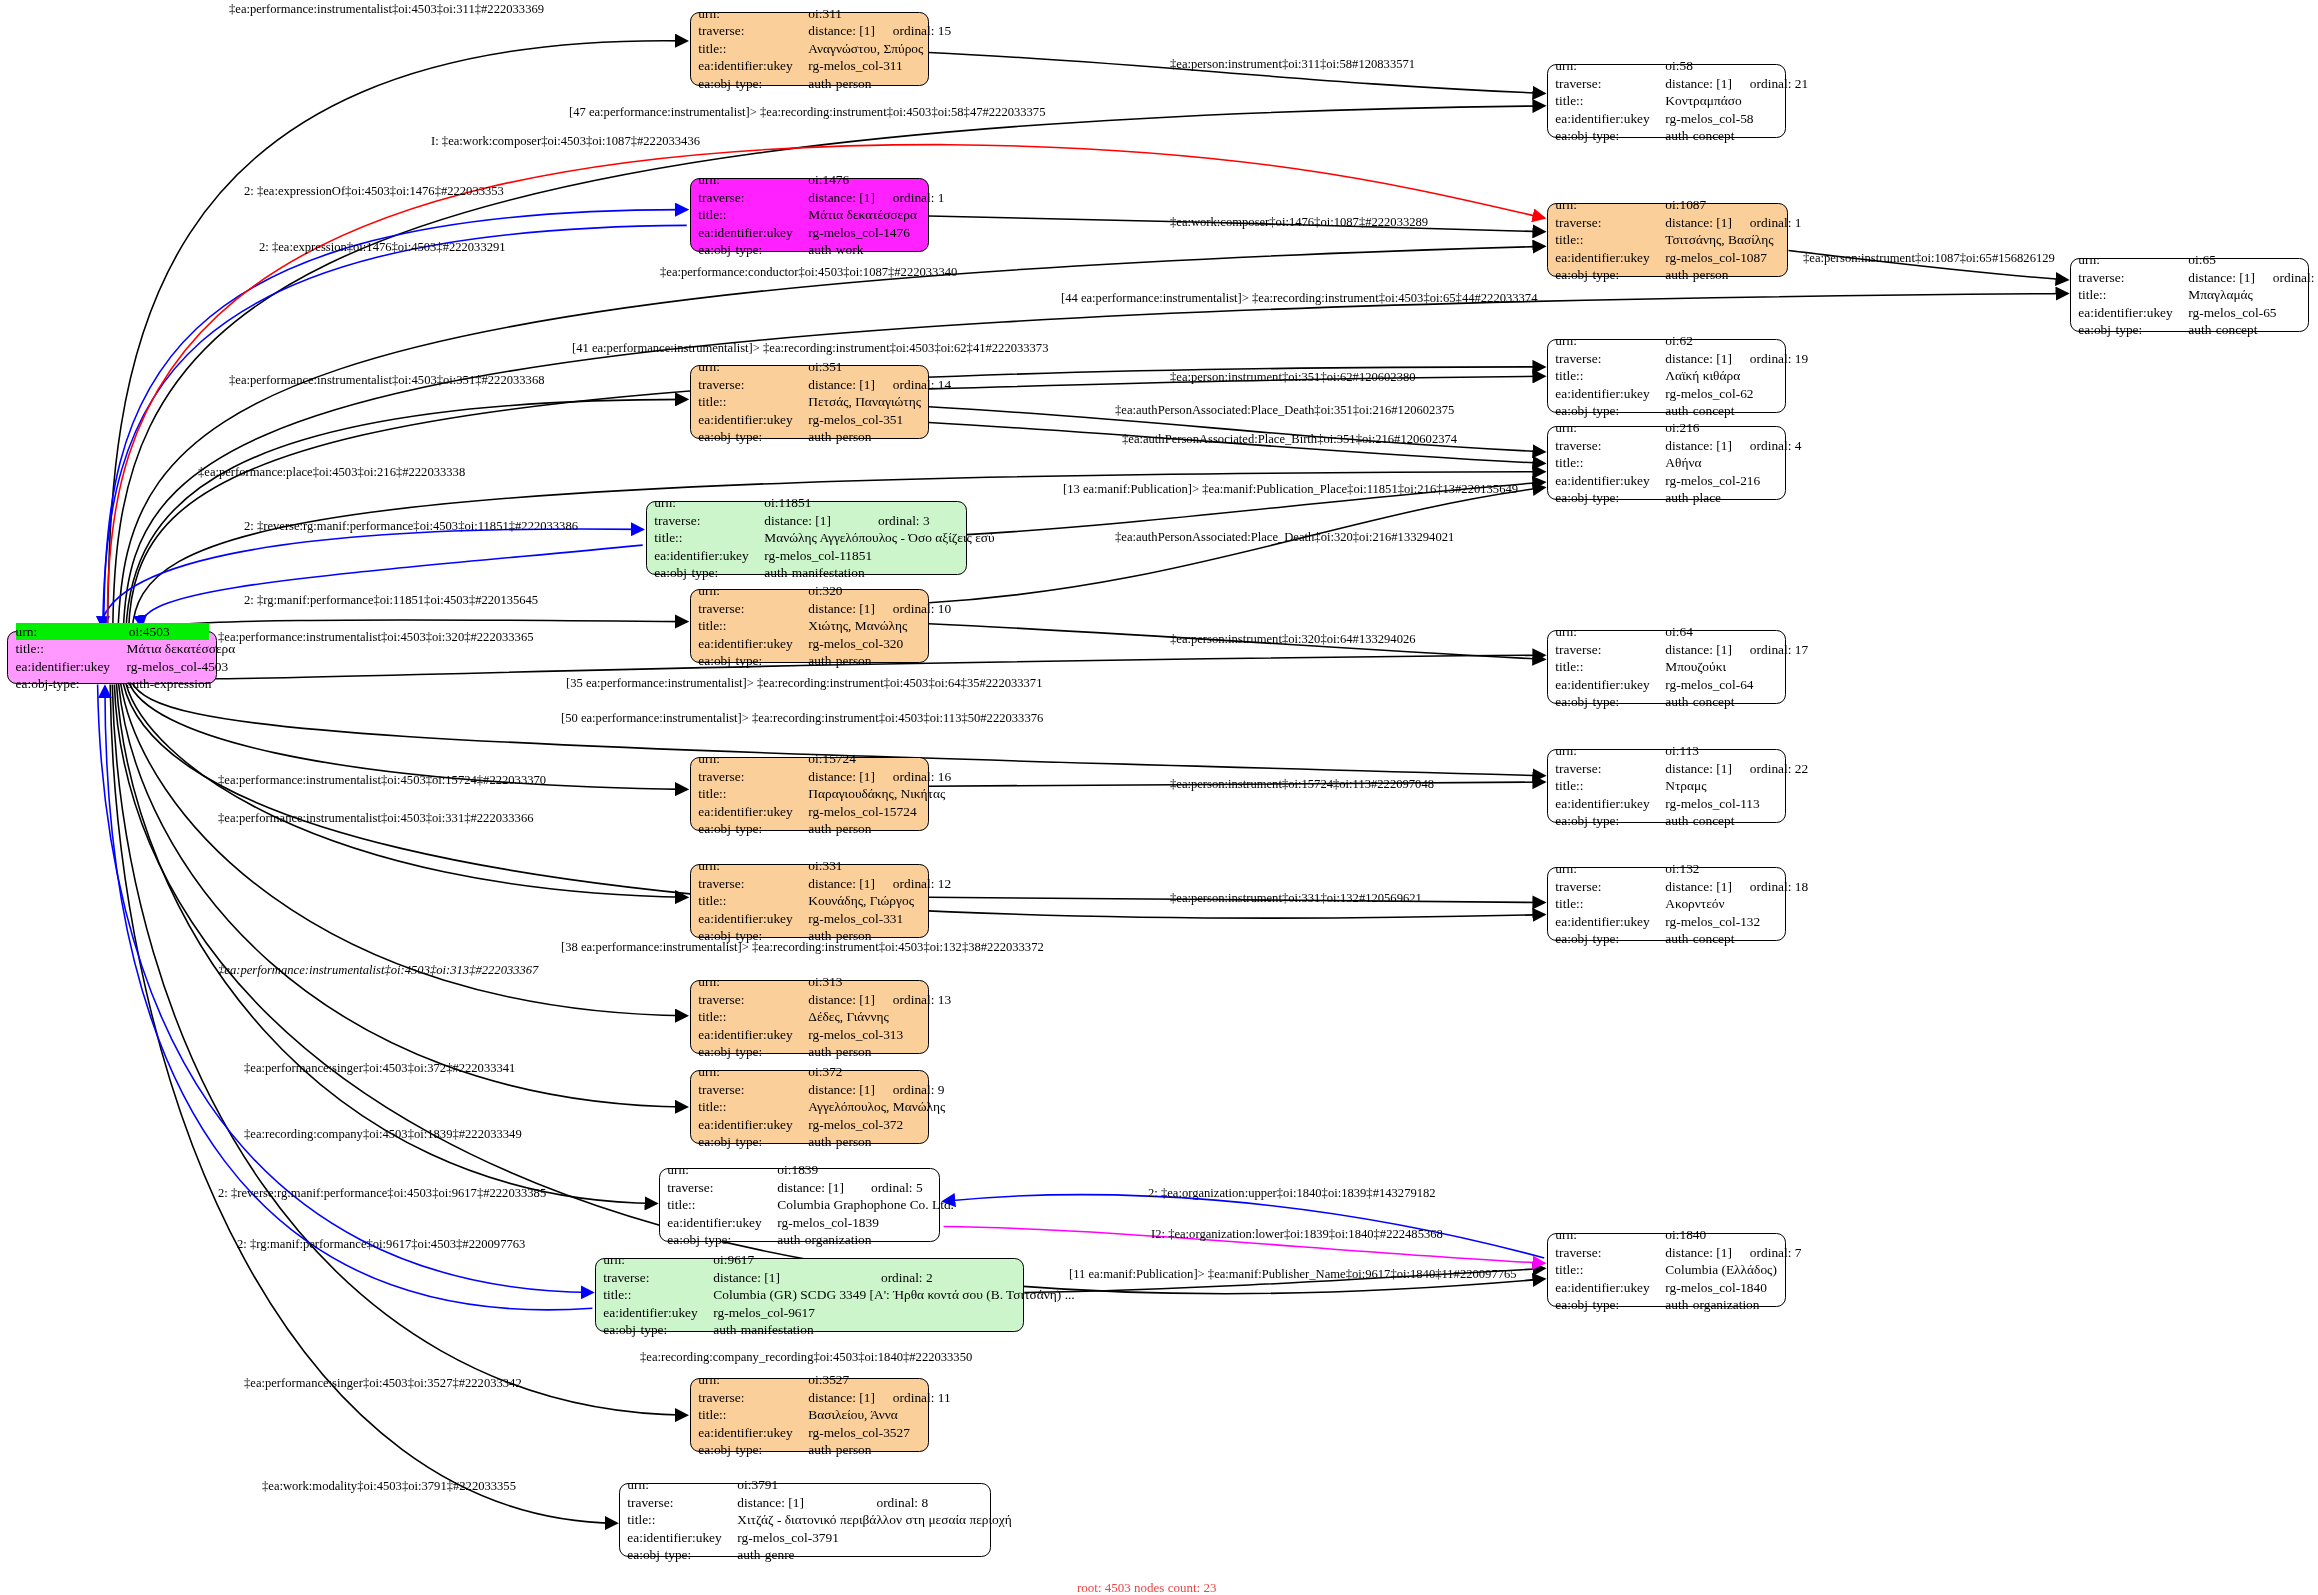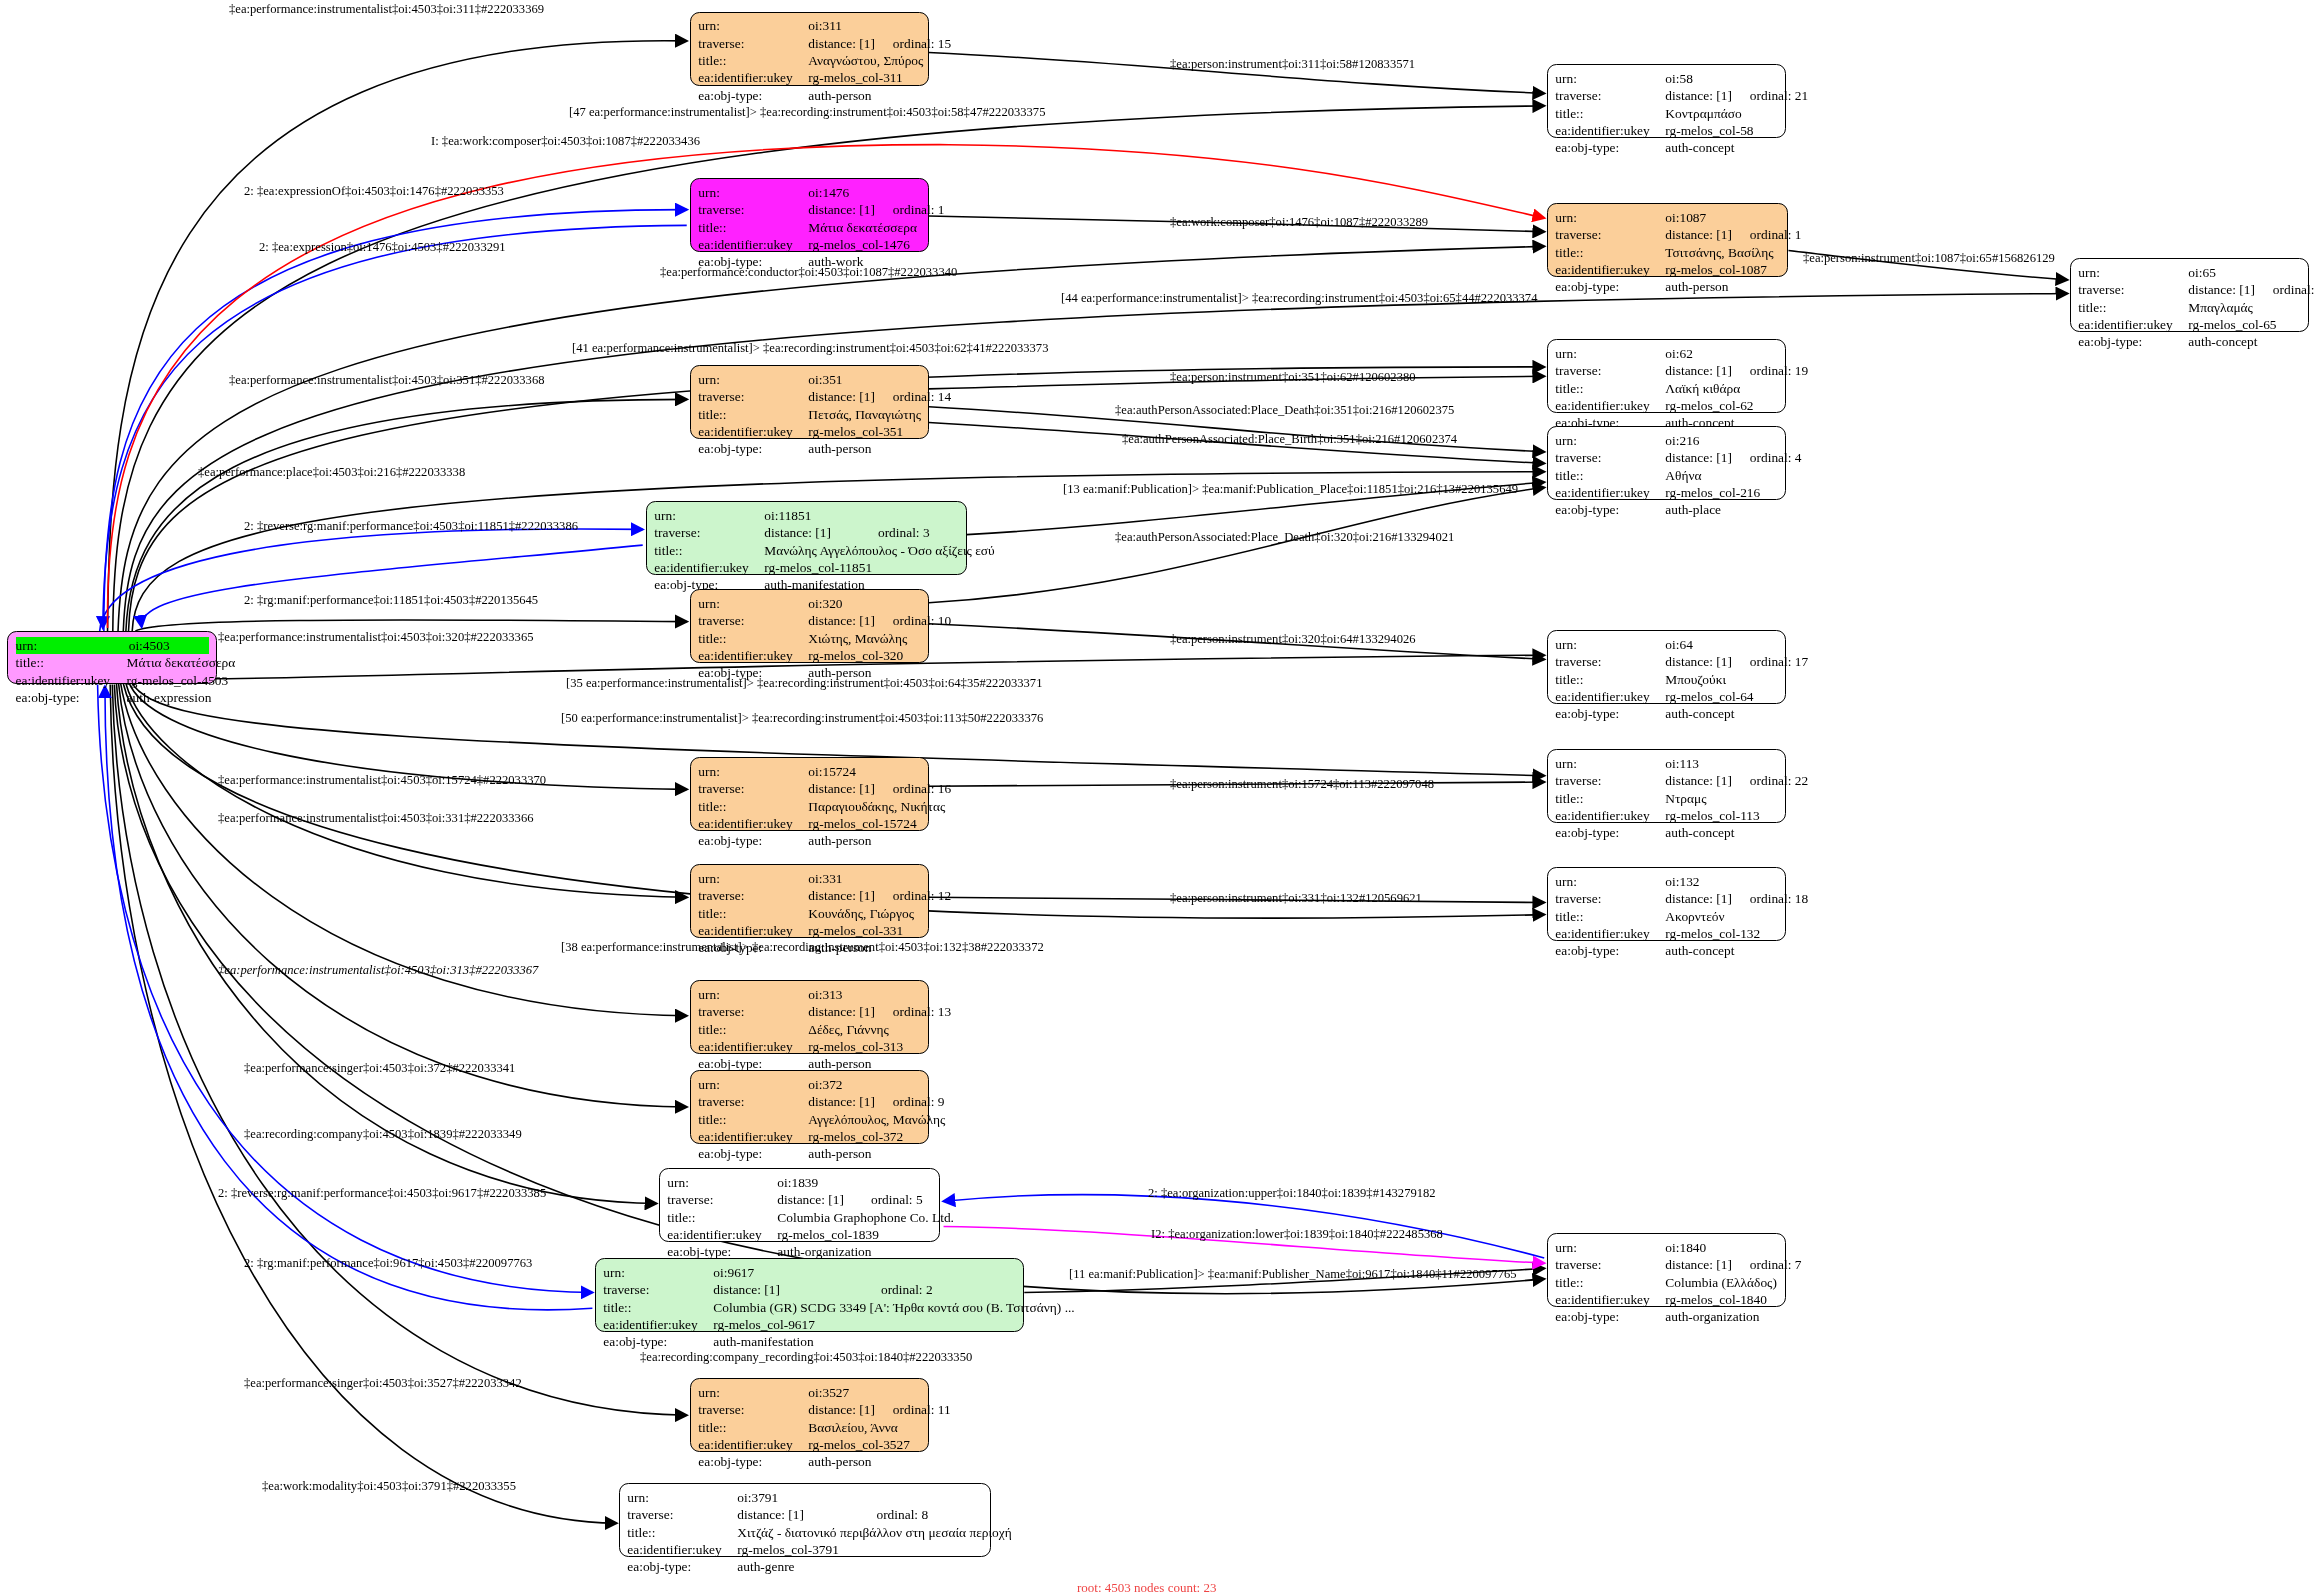--- a/index.html
+++ b/index.html
@@ -17,21 +17,21 @@
   }
   .node{
     position:absolute;
     box-sizing:border-box;
     border:1.3px solid #000000;
     border-radius:9.4px;
     background:#ffffff;
     padding:4.7px 7.3px;
     display:flex;
     flex-direction:column;
-    justify-content:space-between;
+    justify-content:center;
   }
   .node.orange{ background:#fbcf9a; }
   .node.magenta{ background:#ff21ff; }
   .node.green{ background:#ccf5cc; }
   .node.violet{ background:#ff99ff; }
   .row{
     display:flex;
     align-items:baseline;
     line-height:1.30;
     white-space:nowrap;
@@ -724,21 +724,21 @@
       <div class="elabel" style="left: 1170px; top: 778px;">‡ea:person:instrument‡oi:15724‡oi:113#222097048</div>
       <div class="elabel" style="left: 218px; top: 812px;">‡ea:performance:instrumentalist‡oi:4503‡oi:331‡#222033366</div>
       <div class="elabel" style="left: 1170px; top: 892px;">‡ea:person:instrument‡oi:331‡oi:132#120569621</div>
       <div class="elabel" style="left: 561px; top: 941px;">[38 ea:performance:instrumentalist]&gt; ‡ea:recording:instrument‡oi:4503‡oi:132‡38#222033372</div>
       <div class="elabel" style="left: 218px; top: 964px; font-style: italic;">‡ea:performance:instrumentalist‡oi:4503‡oi:313‡#222033367</div>
       <div class="elabel" style="left: 244px; top: 1062px;">‡ea:performance:singer‡oi:4503‡oi:372‡#222033341</div>
       <div class="elabel" style="left: 244px; top: 1128px;">‡ea:recording:company‡oi:4503‡oi:1839‡#222033349</div>
       <div class="elabel" style="left: 218px; top: 1187px;">2: ‡reverse:rg:manif:performance‡oi:4503‡oi:9617‡#222033385</div>
       <div class="elabel" style="left: 1148px; top: 1187px;">2: ‡ea:organization:upper‡oi:1840‡oi:1839‡#143279182</div>
       <div class="elabel" style="left: 1151px; top: 1228px;">I2: ‡ea:organization:lower‡oi:1839‡oi:1840‡#222485368</div>
-      <div class="elabel" style="left: 244px; top: 1238px; margin-top: 19px;">2: ‡rg:manif:performance‡oi:9617‡oi:4503‡#220097763</div>
+      <div class="elabel" style="left: 237px; top: 1238px;">2: ‡rg:manif:performance‡oi:9617‡oi:4503‡#220097763</div>
       <div class="elabel" style="left: 1069px; top: 1268px;">[11 ea:manif:Publication]&gt; ‡ea:manif:Publisher_Name‡oi:9617‡oi:1840‡11#220097765</div>
       <div class="elabel" style="left: 640px; top: 1351px;">‡ea:recording:company_recording‡oi:4503‡oi:1840‡#222033350</div>
       <div class="elabel" style="left: 244px; top: 1377px;">‡ea:performance:singer‡oi:4503‡oi:3527‡#222033342</div>
       <div class="elabel" style="left: 262px; top: 1480px;">‡ea:work:modality‡oi:4503‡oi:3791‡#222033355</div>
     </div>
 
   <div class="footer" style="left: 1077px; top: 1580px;">root: 4503 nodes count: 23</div>
 
 </div>
 

